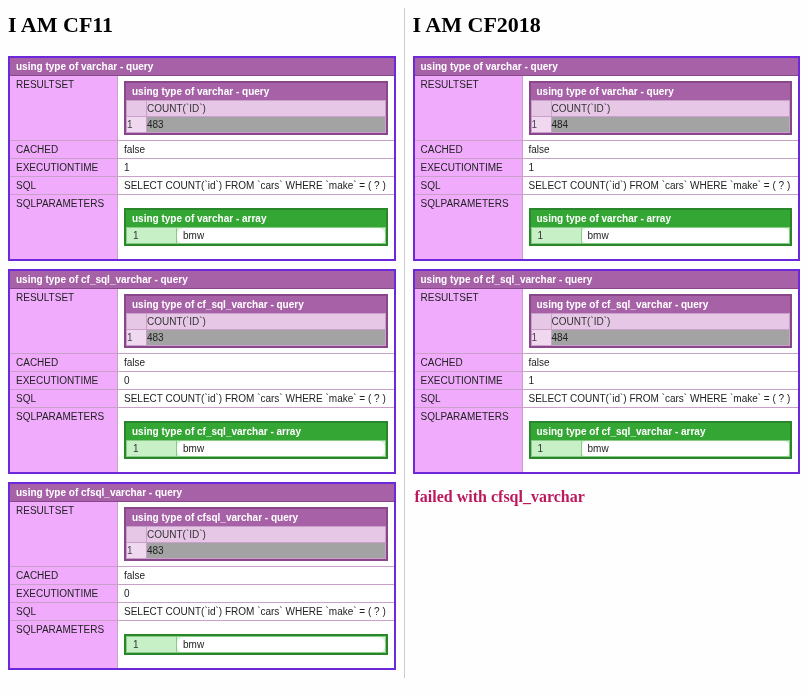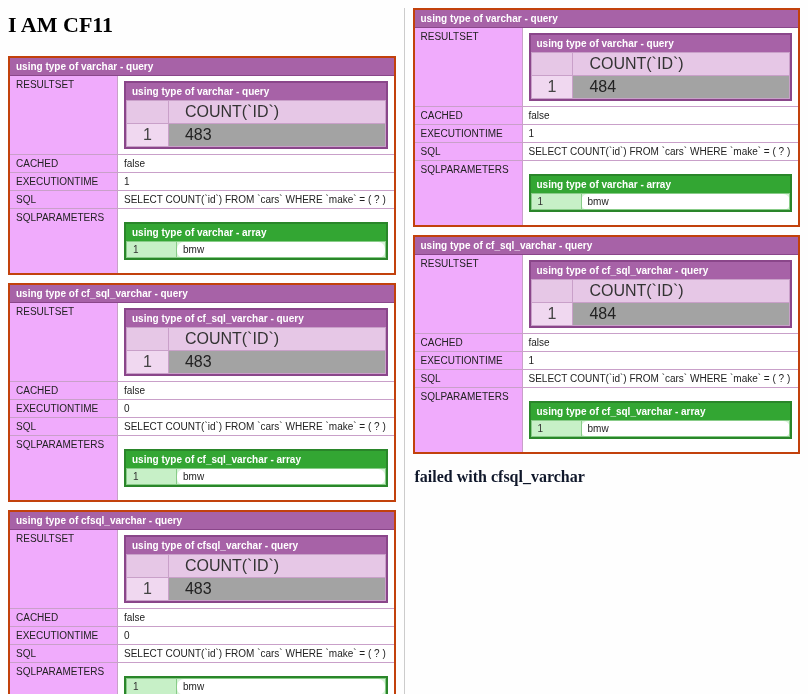--- a/index.html
+++ b/index.html
@@ -24,24 +24,24 @@
       font-size: 22px;
       font-weight: bold;
       margin: 4px 0 18px 0;
       color: #000;
     }
     h3.fail-heading {
       font-family: Georgia, 'Times New Roman', serif;
       font-size: 16px;
       font-weight: bold;
       margin: 14px 0 6px 2px;
-      color: #0f172a;
+      color: #be185d;
     }
     .dump {
-      border: 2px solid #c2410c;
+      border: 2px solid #6d28d9;
       margin-bottom: 8px;
       width: 100%;
       background: #fff;
       border-collapse: collapse;
     }
     .dump-title {
       background: #a762a7;
       color: #fff;
       font-weight: bold;
       padding: 3px 6px;
@@ -76,21 +76,21 @@
     }
     .inner-title {
       background: #a762a7;
       color: #fff;
       font-weight: bold;
       padding: 3px 6px;
       font-size: 10px;
     }
     .inner-table { display: table; width: 100%; border-collapse: collapse; }
     .inner-row { display: table-row; }
-    .inner-cell { display: table-cell; border: 1px solid #c9a0c9; padding: 2px 16px; font-size: 16px; }
+    .inner-cell { display: table-cell; border: 1px solid #c9a0c9; padding: 2px 0; font-size: 10px; }
     .inner-cell.idx { background: #f0d8f0; width: 20px; color: #444; }
     .inner-cell.head { background: #e6c7e6; font-weight: normal; color: #333; text-align:left;}
     .inner-cell.blank { background: #e6c7e6; width:20px;}
     .inner-cell.v { background: #a3a3a3; }
     
     .arr {
       border: 2px solid #2a862a;
       margin: 10px 0;
       background: #d9f3d9;
     }
@@ -270,20 +270,21 @@
           </div>
         </div>
       </div>
     </div>
 
   </div>
       </div>
   </div>
 
   <div class="column">
+    <h2 class="page-heading">I AM CF2018</h2>
     <div id="right-dumps">
   <div class="dump">
     <div class="dump-title">using type of varchar - query</div>
 
     <div class="dump-row">
       <div class="dump-key">RESULTSET</div>
       <div class="dump-val">
         <div class="inner">
           <div class="inner-title">using type of varchar - query</div>
           <div class="inner-table">

